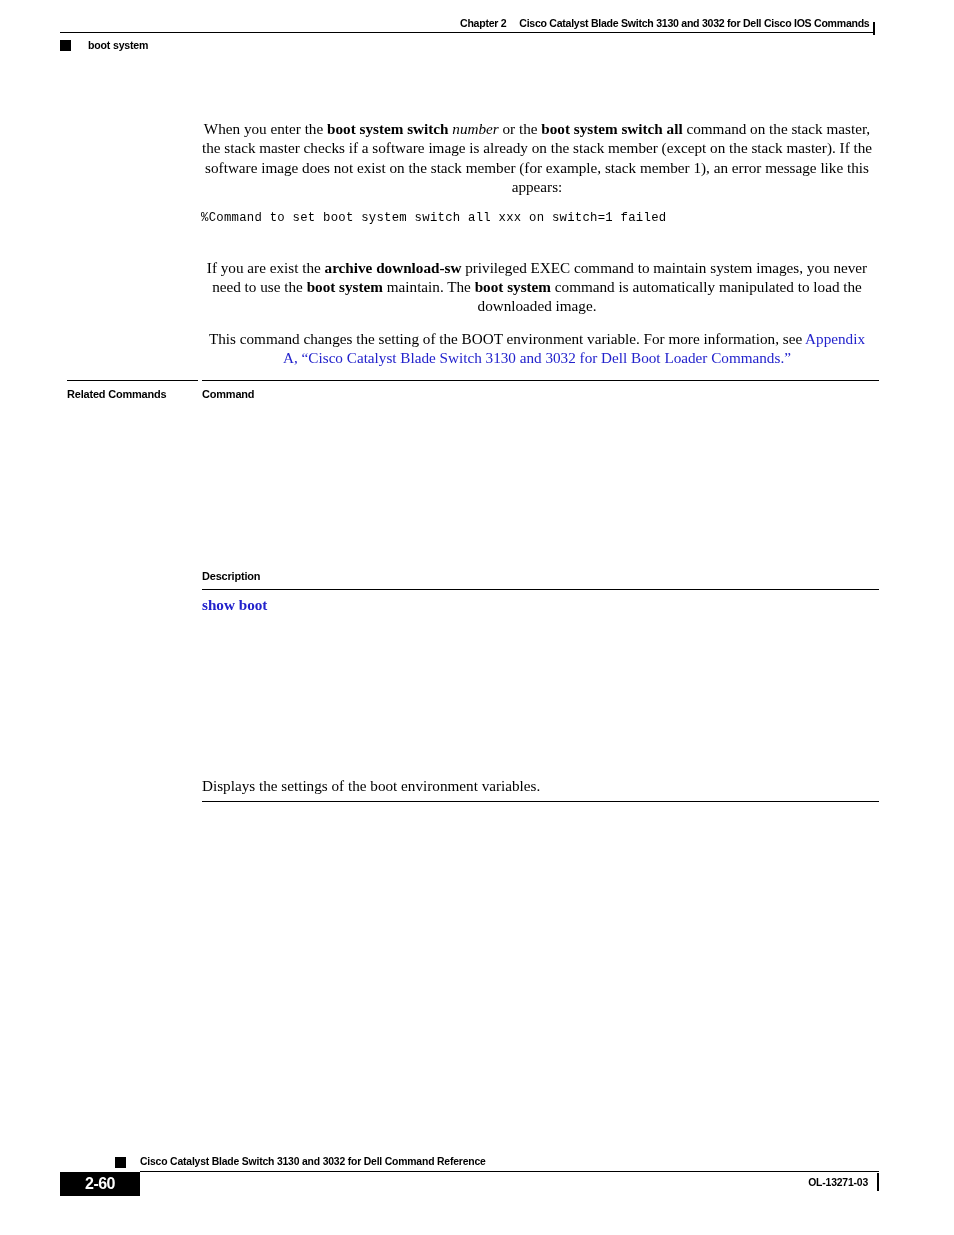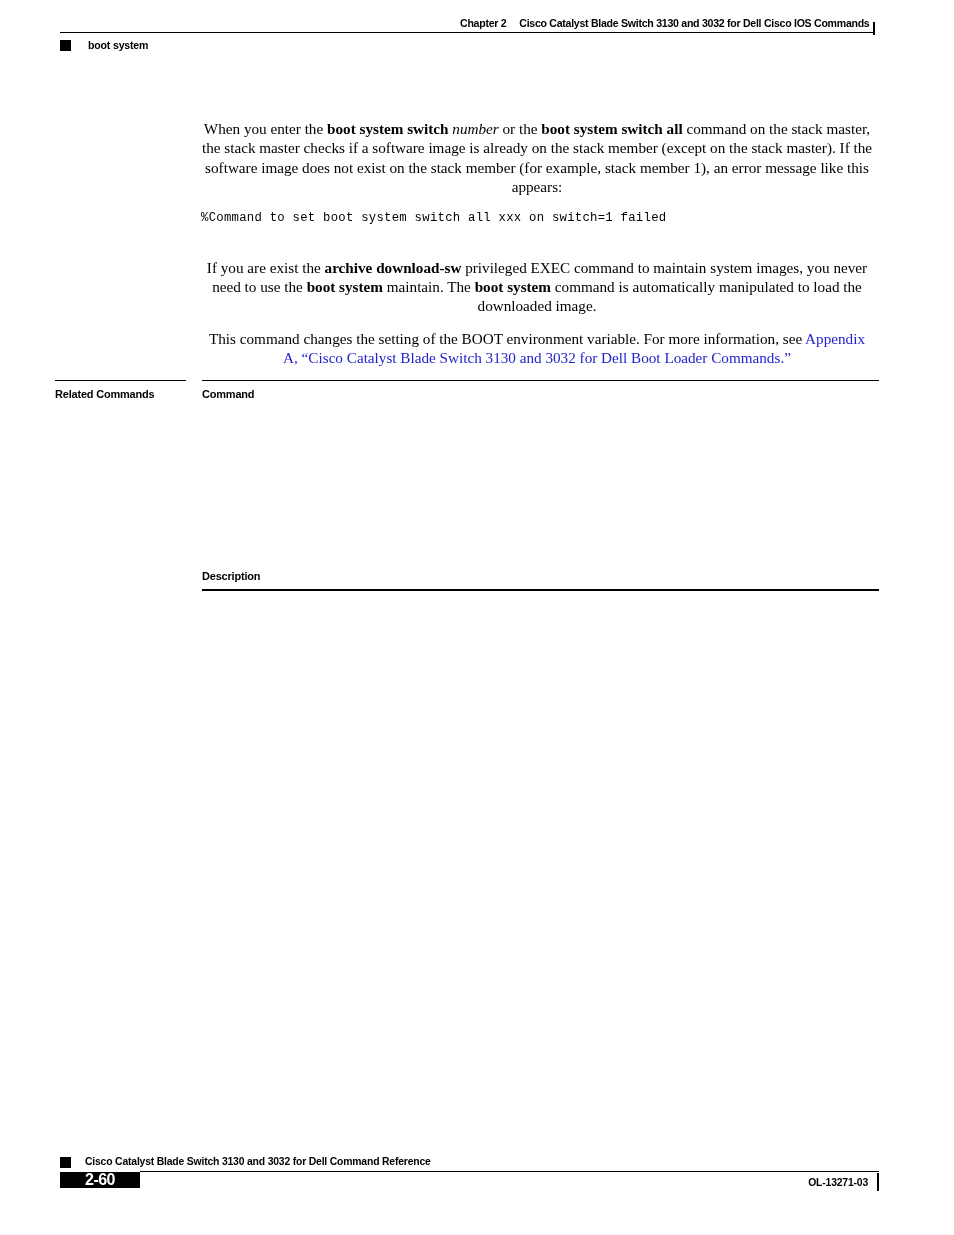--- a/index.html
+++ b/index.html
@@ -104,21 +104,21 @@
 
   
   .rc-section {
     position: absolute;
     left: 55px;
     top: 380px;
     width: 824px;
   }
   .rc-label-col {
     position: absolute;
-    left: 0;
+    left: 12px;
     top: 0;
     width: 131px;
   }
   .rc-label-rule {
     border-top: 1.7px solid #000;
   }
   .rc-label {
     font-family: "Liberation Sans Narrow", "Liberation Sans", sans-serif;
     font-weight: bold;
     font-size: 11.8px;
@@ -166,20 +166,21 @@
   
   .page-footer {
     position: absolute;
     left: 60px;
     top: 1155px;
     width: 819px;
   }
   .footer-top {
     display: flex;
     align-items: flex-end;
+    margin-left: 55px;
   }
   .footer-book {
     font-family: "Liberation Sans Narrow", "Liberation Sans", sans-serif;
     font-weight: bold;
     font-size: 11.3px;
     letter-spacing: -0.2px;
     margin-left: 14px;
     margin-bottom: 1px;
     transform: scaleX(0.92);
     transform-origin: left center;
@@ -193,21 +194,21 @@
   }
   .footer-bottom {
     position: relative;
     height: 24px;
   }
   .page-num-box {
     position: absolute;
     left: 0;
     top: 0;
     width: 80px;
-    height: 16px;
+    height: 24px;
     background: #000;
     color: #fff;
     display: flex;
     align-items: center;
     justify-content: center;
     font-family: "Liberation Sans Narrow", "Liberation Sans", sans-serif;
     font-weight: bold;
     font-size: 16px;
     letter-spacing: -0.5px;
   }
@@ -265,20 +266,24 @@
     <div class="rc-label">Related Commands</div>
   </div>
 
   <div class="rc-table">
     <div class="rc-rule-top"></div>
     <div class="rc-row">
       <div class="rc-head-cell rc-col-cmd">Command</div>
       <div class="rc-head-cell rc-col-desc">Description</div>
     </div>
     <div class="rc-rule-mid"></div>
+    <div class="rc-row">
+      <div class="rc-body-cell rc-col-cmd"><a class="cmd-link" href="#" style="text-decoration:none">show boot</a></div>
+      <div class="rc-body-cell rc-col-desc">Displays the settings of the boot environment variables.</div>
+    </div>
     <div class="rc-rule-bot"></div>
   </div>
 
 </div>
 
 <div class="page-footer">
   <div class="footer-top">
     <span class="blk-marker"></span>
     <span class="footer-book">Cisco Catalyst Blade Switch 3130 and 3032 for Dell Command Reference</span>
   </div>

